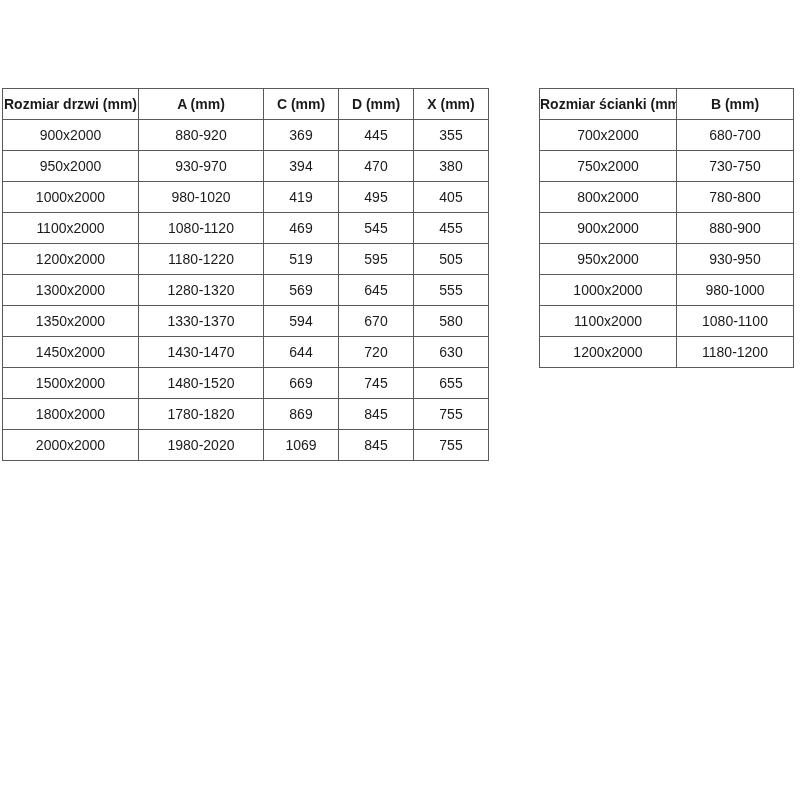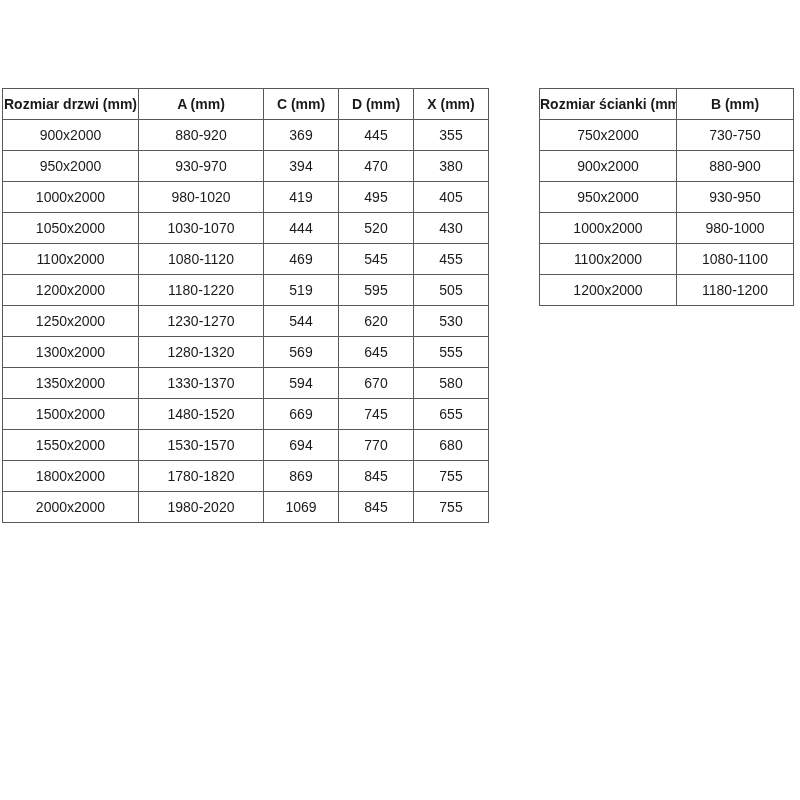--- a/index.html
+++ b/index.html
@@ -91,74 +91,60 @@
           <td>380</td>
         </tr>
         <tr>
           <td>1000x2000</td>
           <td>980-1020</td>
           <td>419</td>
           <td>495</td>
           <td>405</td>
         </tr>
         <tr>
-          <td>1050x2000</td>
-          <td>1030-1070</td>
-          <td>444</td>
-          <td>520</td>
-          <td>430</td>
-        </tr>
-        <tr>
           <td>1100x2000</td>
           <td>1080-1120</td>
           <td>469</td>
           <td>545</td>
           <td>455</td>
         </tr>
         <tr>
           <td>1200x2000</td>
           <td>1180-1220</td>
           <td>519</td>
           <td>595</td>
           <td>505</td>
         </tr>
         <tr>
-          <td>1250x2000</td>
-          <td>1230-1270</td>
-          <td>544</td>
-          <td>620</td>
-          <td>530</td>
-        </tr>
-        <tr>
           <td>1300x2000</td>
           <td>1280-1320</td>
           <td>569</td>
           <td>645</td>
           <td>555</td>
         </tr>
         <tr>
           <td>1350x2000</td>
           <td>1330-1370</td>
           <td>594</td>
           <td>670</td>
           <td>580</td>
         </tr>
         <tr>
+          <td>1450x2000</td>
+          <td>1430-1470</td>
+          <td>644</td>
+          <td>720</td>
+          <td>630</td>
+        </tr>
+        <tr>
           <td>1500x2000</td>
           <td>1480-1520</td>
           <td>669</td>
           <td>745</td>
           <td>655</td>
-        </tr>
-        <tr>
-          <td>1550x2000</td>
-          <td>1530-1570</td>
-          <td>694</td>
-          <td>770</td>
-          <td>680</td>
         </tr>
         <tr>
           <td>1800x2000</td>
           <td>1780-1820</td>
           <td>869</td>
           <td>845</td>
           <td>755</td>
         </tr>
         <tr>
           <td>2000x2000</td>
@@ -176,24 +162,32 @@
       <col style="width:117px">
     </colgroup>
     <thead>
         <tr>
           <th>Rozmiar ścianki (mm)</th>
           <th>B (mm)</th>
         </tr>
       </thead>
     <tbody>
         <tr>
+          <td>700x2000</td>
+          <td>680-700</td>
+        </tr>
+        <tr>
           <td>750x2000</td>
           <td>730-750</td>
         </tr>
         <tr>
+          <td>800x2000</td>
+          <td>780-800</td>
+        </tr>
+        <tr>
           <td>900x2000</td>
           <td>880-900</td>
         </tr>
         <tr>
           <td>950x2000</td>
           <td>930-950</td>
         </tr>
         <tr>
           <td>1000x2000</td>
           <td>980-1000</td>

